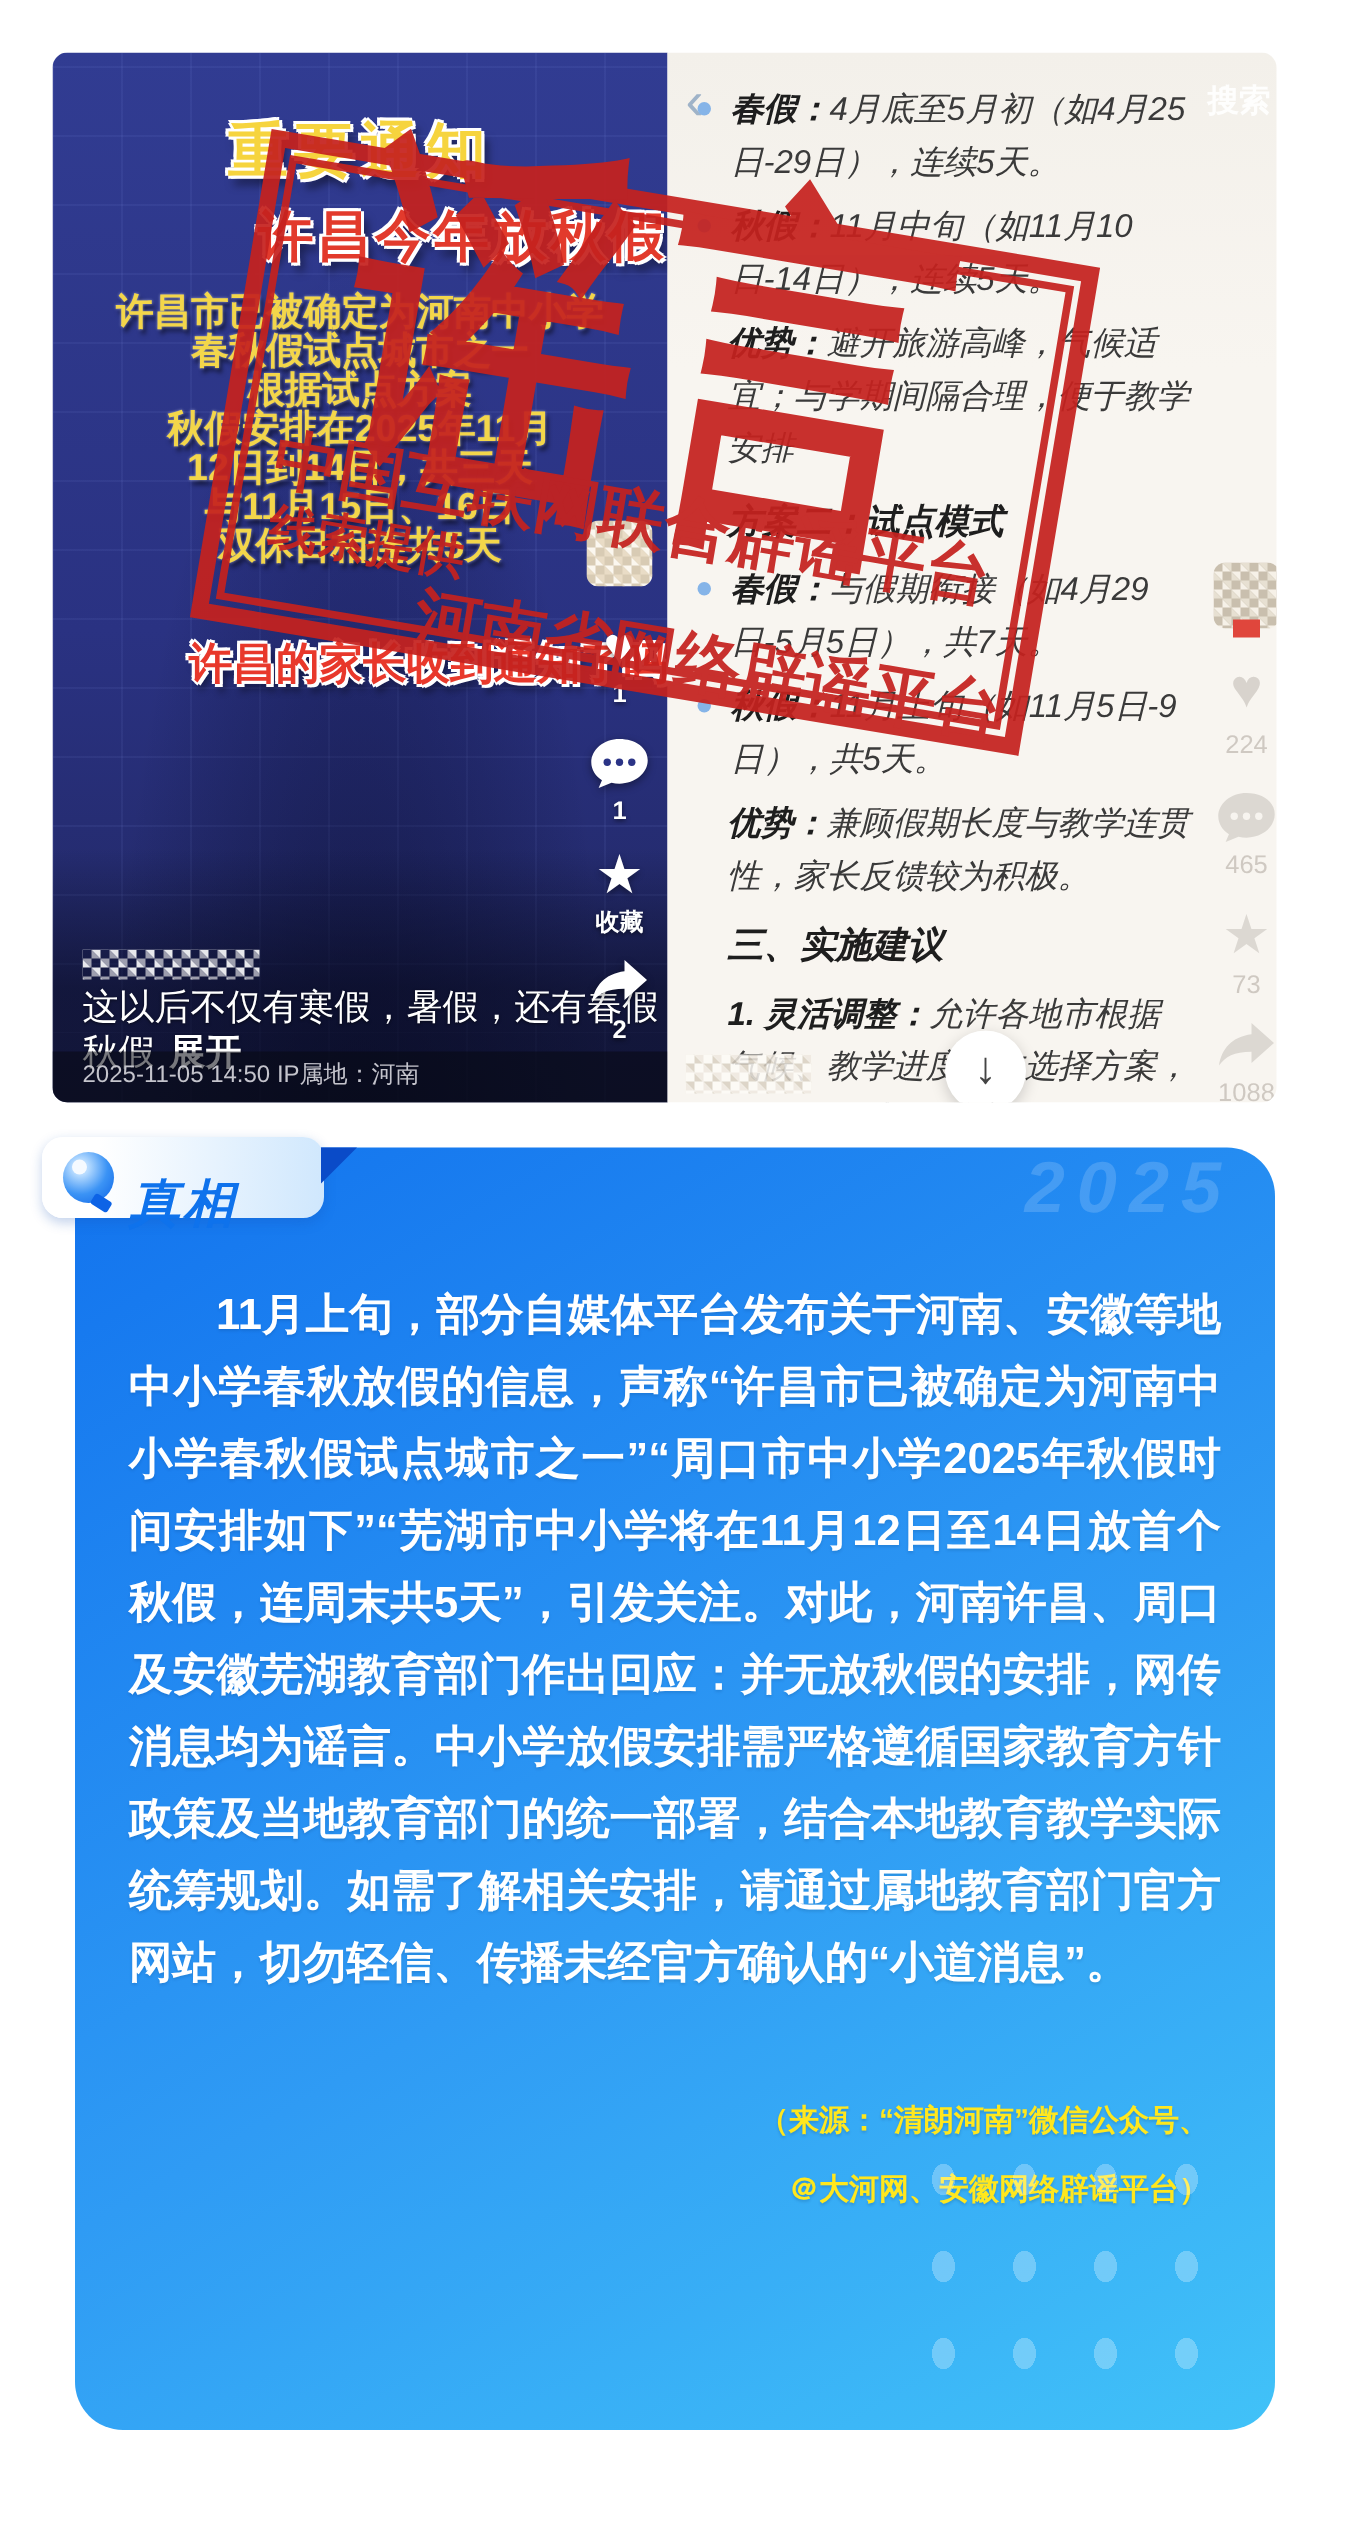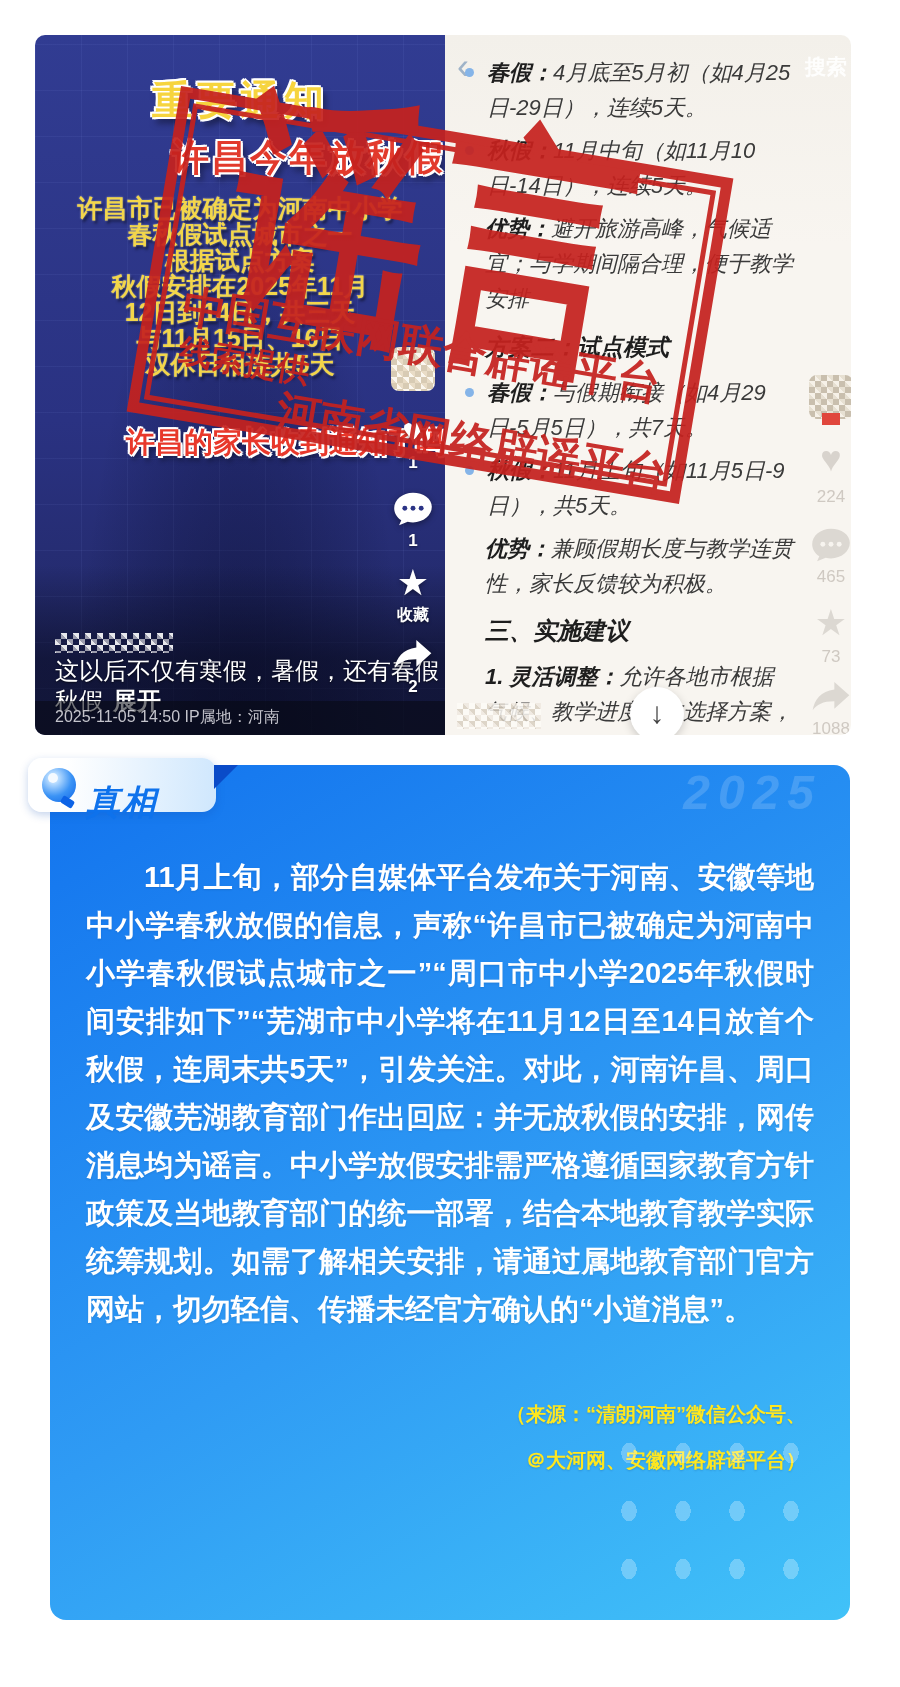--- a/index.html
+++ b/index.html
@@ -90,21 +90,21 @@
   .stamp { position:absolute; left:115px; top:95px; width:560px; height:330px; transform:rotate(9.5deg); color:#c5221f; opacity:.93; z-index:6; pointer-events:none; }
   .stamp-frame { position:absolute; inset:0; border:11px solid currentColor; }
   .stamp-frame::after { content:""; position:absolute; inset:4px; border:5px solid currentColor; }
   .stamp-big { position:absolute; top:-26px; left:50%; transform:translateX(-50%) scaleY(1.32); transform-origin:top center;
     font-size:192px; font-weight:900; line-height:1.05; letter-spacing:14px; white-space:nowrap; }
   .stamp-l1 { position:absolute; bottom:84px; left:0; right:0; text-align:center; font-size:44px; font-weight:900; white-space:nowrap; }
   .stamp-l2 { position:absolute; bottom:46px; left:42px; font-size:33px; font-weight:900; white-space:nowrap; }
   .stamp-l3 { position:absolute; bottom:-4px; left:148px; font-size:44px; font-weight:900; white-space:nowrap; }
 
   
-  .truth-card { position:absolute; left:50px; top:765px; width:800px; height:855px; border-radius:16px; overflow:hidden;
+  .truth-card { position:absolute; left:50px; top:765px; width:800px; height:855px; border-radius:32px; overflow:hidden;
     background:linear-gradient(150deg,#1273ee 0%, #2f9bf4 55%, #41c2f8 100%); }
   .truth-watermark { position:absolute; top:0; right:28px; font-size:48px; font-weight:900; font-style:italic; letter-spacing:8px; color:rgba(255,255,255,.16); }
   .truth-body { position:absolute; left:36px; right:36px; top:88px; color:#fff; font-size:29px; font-weight:700; line-height:48px;
     text-align:justify; text-indent:2em; text-shadow:0 1px 2px rgba(0,40,90,.15); }
   .truth-source { position:absolute; right:44px; top:626px; text-align:right; color:#ffe71e; font-size:20px; font-weight:700; line-height:46px; text-shadow:0 1px 2px rgba(0,40,90,.2); }
   .dots { position:absolute; right:24px; bottom:6px; width:224px; height:190px;
     background-image:radial-gradient(ellipse 11px 15px at center, rgba(255,255,255,.28) 0 69%, transparent 70%);
     background-size:54px 58px; }
 
   .truth-tab { position:absolute; left:28px; top:758px; width:188px; height:54px; border-radius:14px; z-index:3;

